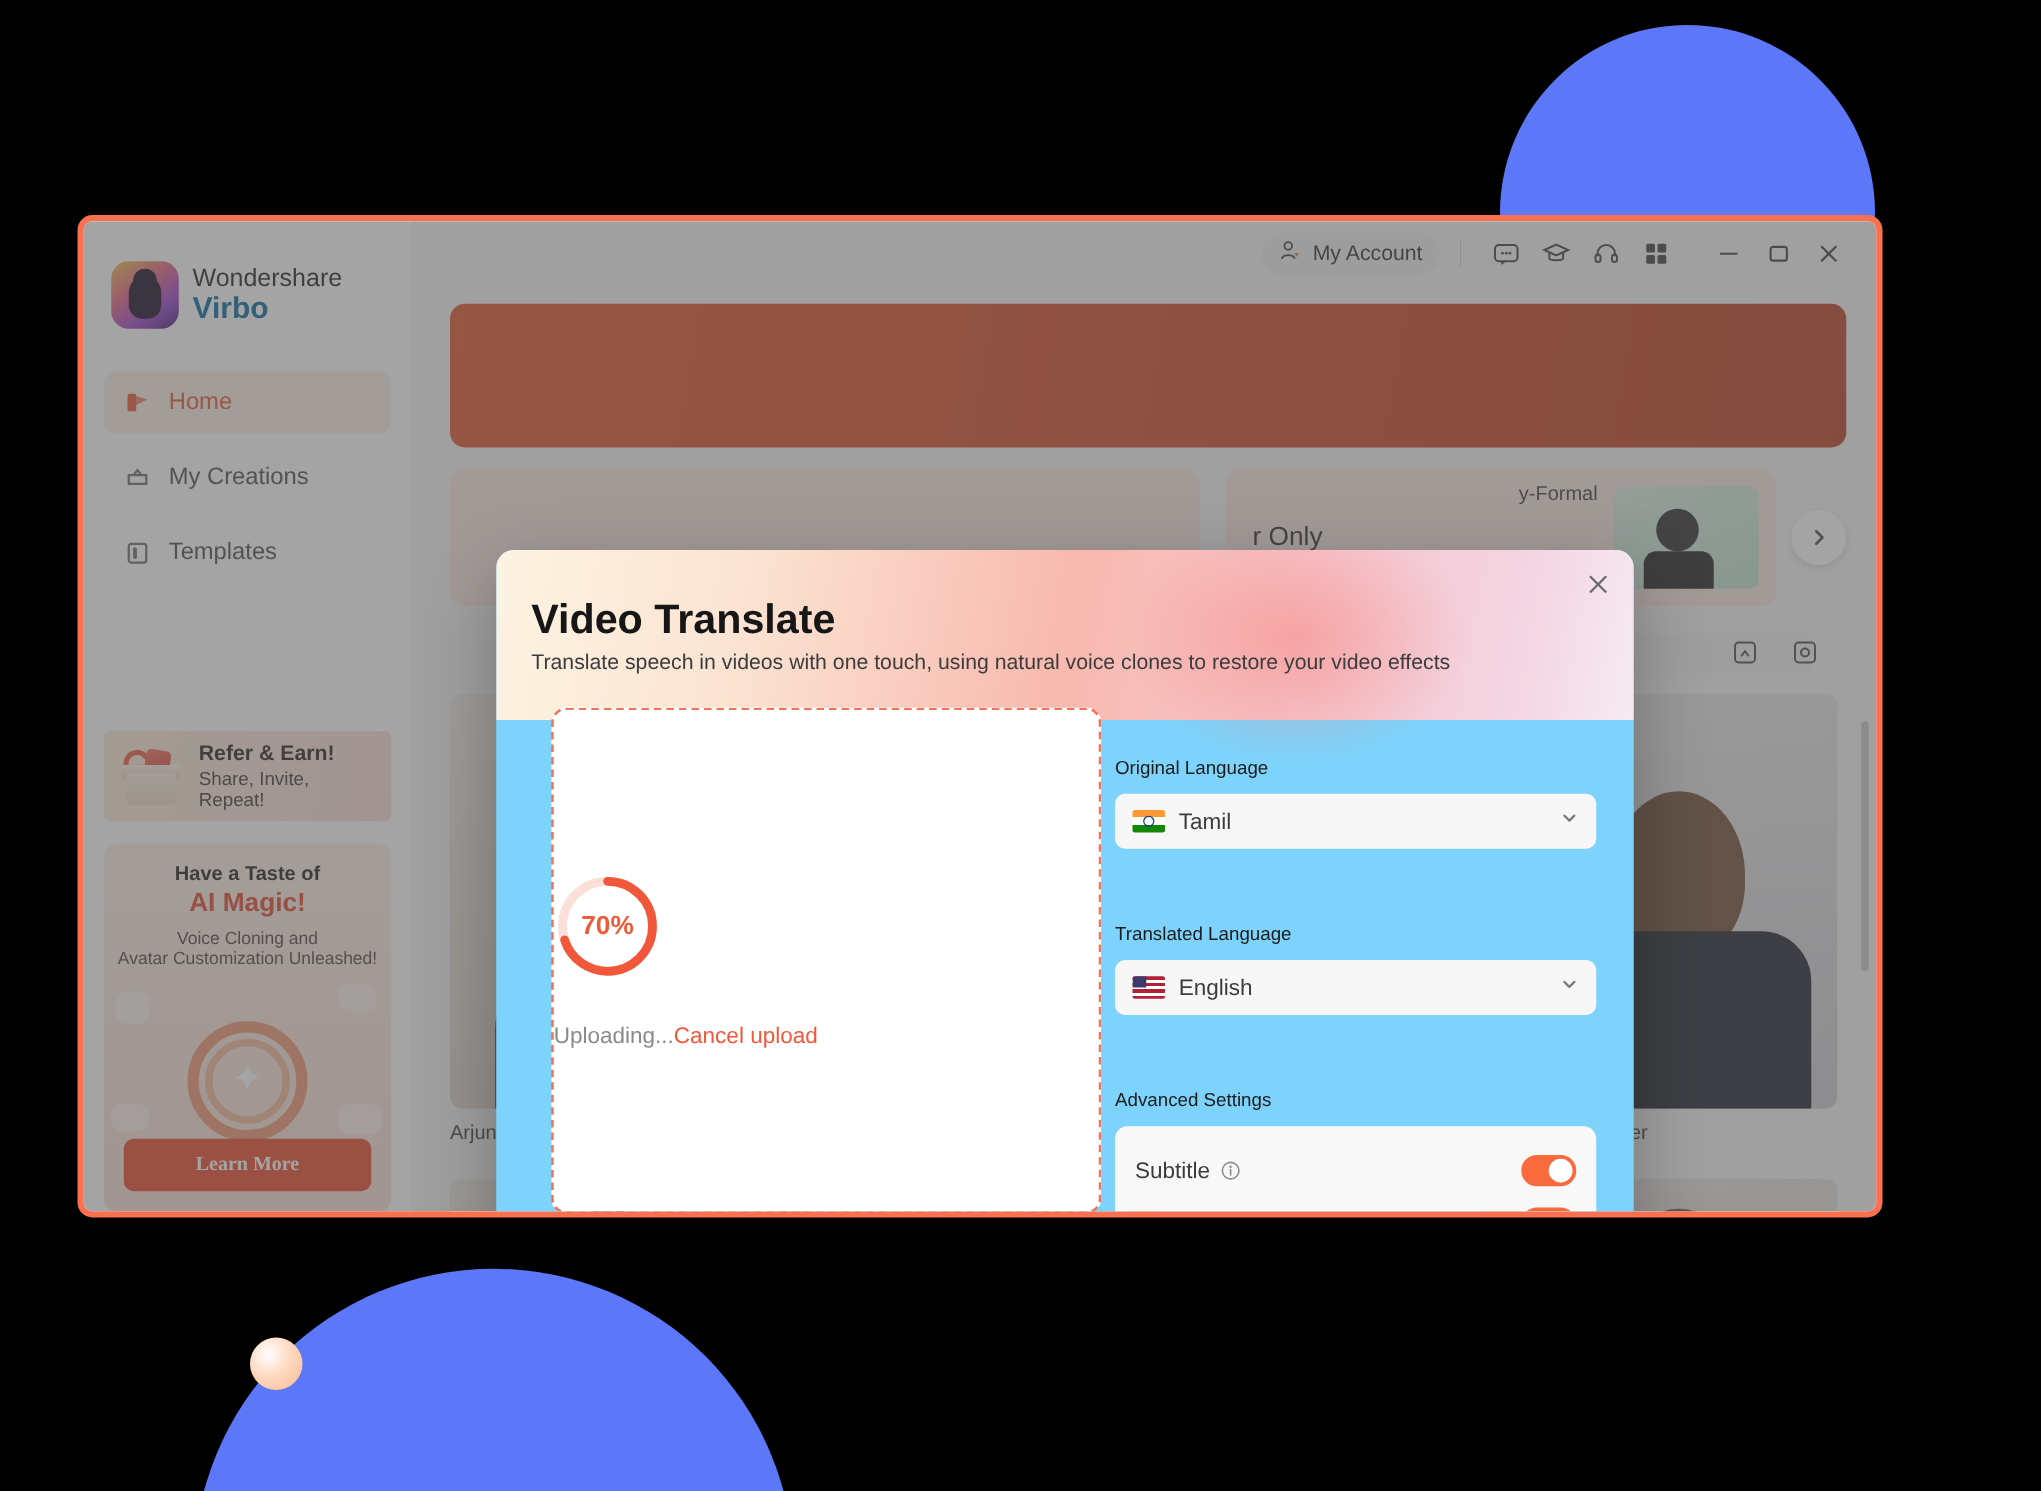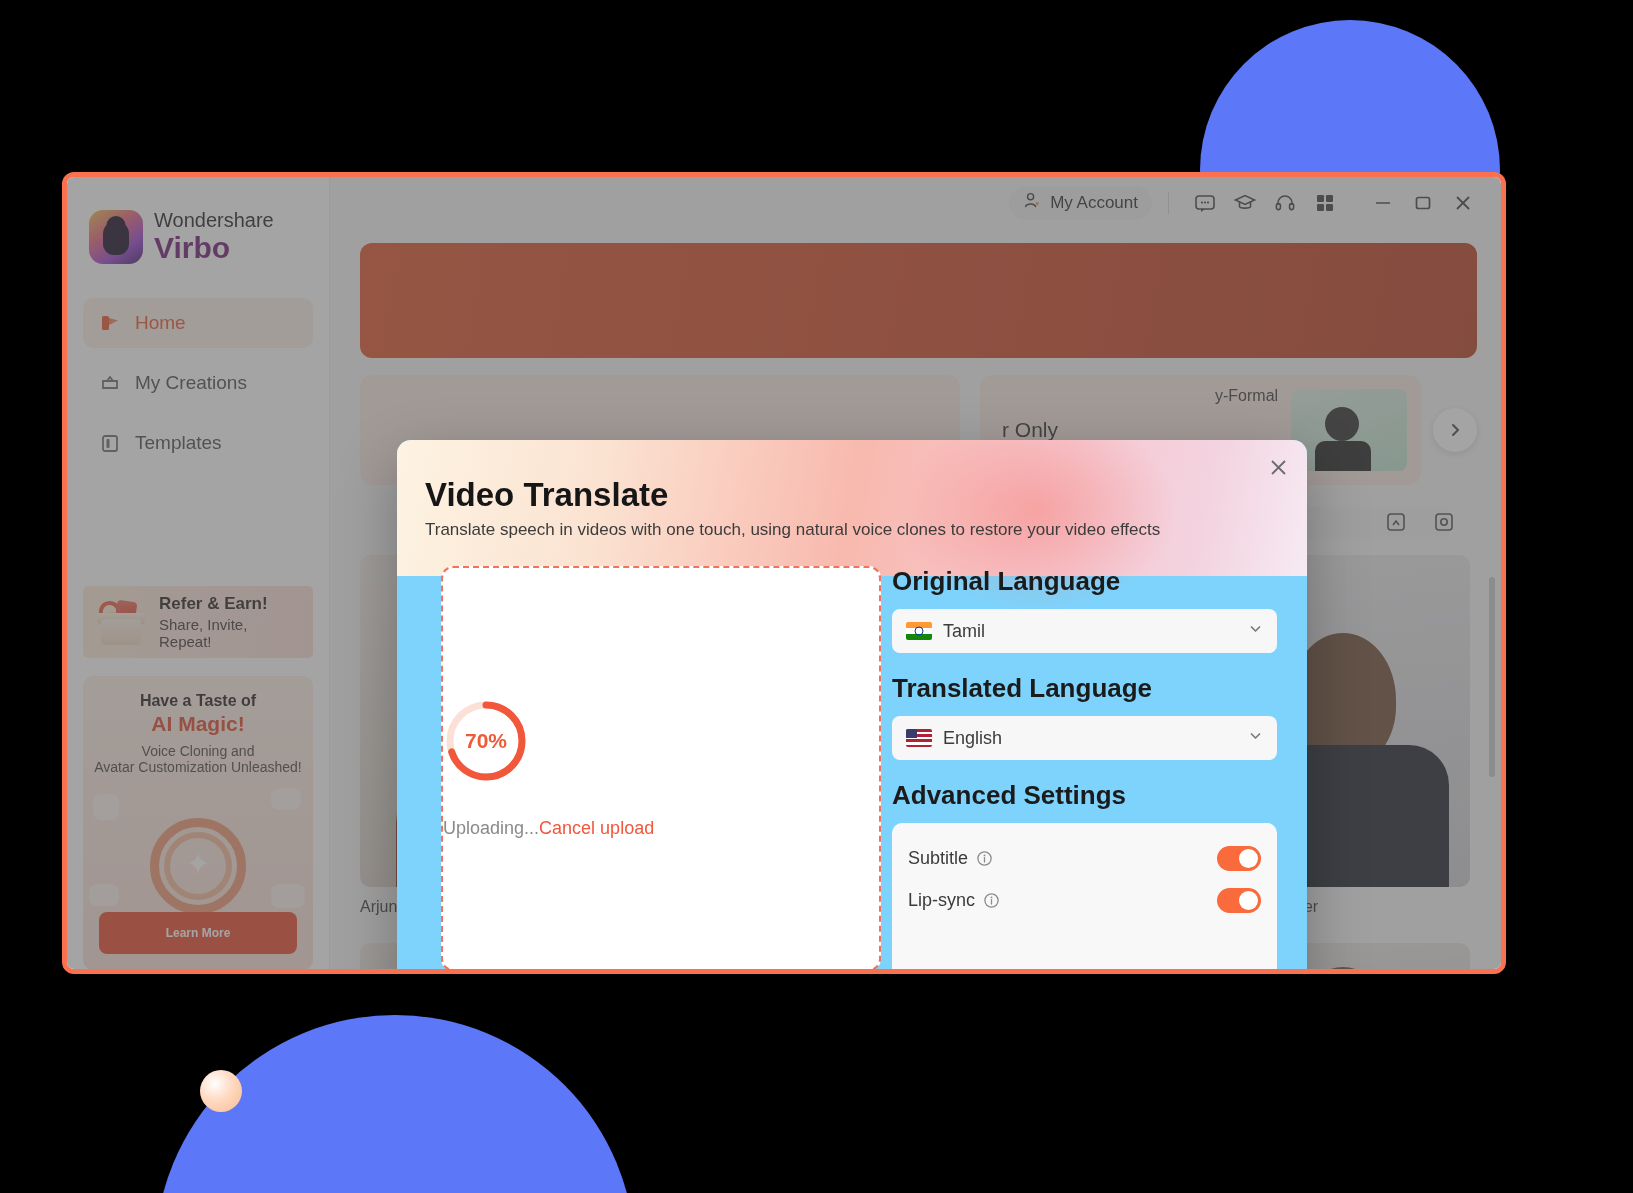--- a/index.html
+++ b/index.html
@@ -44,21 +44,21 @@
   }
   .brand-logo::after {
     content:""; position:absolute; left:50%; top:22%; transform:translateX(-50%);
     width: 26px; height: 34px; border-radius: 13px 13px 11px 11px; background:#140b22;
   }
   .brand-logo::before {
     content:""; position:absolute; left:50%; top:12%; transform:translateX(-50%);
     width: 19px; height: 19px; border-radius: 50%; background:#140b22; z-index:2;
   }
   .brand-text .b1 { font-size: 20px; color: #1d1d1f; line-height: 1.1; }
-  .brand-text .b2 { font-size: 30px; font-weight: bold; color: #701a75; line-height: 1.1; }
+  .brand-text .b2 { font-size: 24px; font-weight: bold; color: #0369a1; line-height: 1.1; }
 
   .nav-item {
     display: flex; align-items: center; gap: 14px;
     height: 50px; padding: 0 16px; border-radius: 10px;
     font-size: 19px; color: #4a4a4a; margin-bottom: 10px; cursor: pointer;
   }
   .nav-item.active { background: #FDEFE9; color: #E8552B; }
   .nav-ico { width: 22px; height: 22px; flex: none; display:block; }
 
   .promo-refer {
@@ -96,22 +96,22 @@
   .ai-ring { position:absolute; left: 50%; top: 34px; transform: translateX(-50%);
              width: 96px; height: 96px; border-radius: 50%; border: 9px solid #F08A5F; opacity:.85;}
   .ai-ring2{ position:absolute; left: 50%; top: 48px; transform: translateX(-50%);
              width: 68px; height: 68px; border-radius: 50%; border: 6px solid #F6B48F; opacity:.9;}
   .ai-star { position:absolute; left:50%; top:62px; transform:translateX(-50%);
              color:#fff; font-size: 30px; }
   .ai-chip { position: absolute; border-radius: 8px; background: rgba(255,255,255,0.55); }
   .learn-btn {
     position: absolute; left: 16px; right: 16px; bottom: 16px; height: 42px;
     border-radius: 8px; background: #E8482A; color: #fff;
-    font-size: 12px; font-weight: bold; display:flex; align-items:center; justify-content:center;
-    cursor: pointer; border: none;
+    font-size: 16px; font-weight: bold; display:flex; align-items:center; justify-content:center;
+    cursor: pointer; border: none; font-family: Liberation Serif, serif;
   }
 
   
   #main { position: absolute; left: 263px; top: 0; right: 0; bottom: 0; background: #F7F7F8; }
 
   #titlebar {
     position: absolute; left: 0; right: 0; top: 0; height: 52px;
     display: flex; align-items: center; justify-content: flex-end; gap: 0px; padding-right: 18px;
   }
   .acct-pill {
@@ -183,21 +183,21 @@
     display:flex; flex-direction:column; justify-content:center;
   }
   .ring-wrap { position: relative; width: 86px; height: 86px; }
   .ring-pct { position:absolute; inset:0; display:flex; align-items:center; justify-content:center;
               font-size: 21px; font-weight: bold; color:#EE5B38; }
   .up-status { margin-top: 34px; font-size: 18px; }
   .up-status .g { color: #8a8a8a; }
   .up-status .c { color: #F0573B; cursor: pointer; }
 
   #rightpanel { position:absolute; left: 495px; top: 126px; width: 385px; }
-  .fld-label { font-size: 26px; font-weight: bold; color:#1b1b1b; margin-bottom: 12px; }
+  .fld-label { font-size: 15px; font-weight: normal; color:#1b1b1b; margin-bottom: 12px; margin-top: 40px; }
   .select {
     height: 44px; border-radius: 8px; background:#F7F7F7;
     display:flex; align-items:center; padding: 0 14px; gap: 11px; cursor:pointer; position: relative;
   }
   .select .txt { font-size: 18px; color:#3c3c3c; }
   .chev { position:absolute; right: 14px; top: 50%; transform: translateY(-50%); }
   .flag { width: 26px; height: 18px; border-radius: 2px; flex:none; overflow:hidden; position:relative; }
   .flag-in { background: linear-gradient(180deg,#FF9933 0 33.3%, #FFFFFF 33.3% 66.6%, #138808 66.6% 100%); }
   .flag-in::after { content:""; position:absolute; left:50%; top:50%; transform:translate(-50%,-50%);
                     width:7px; height:7px; border:1.4px solid #0a3d91; border-radius:50%; }

